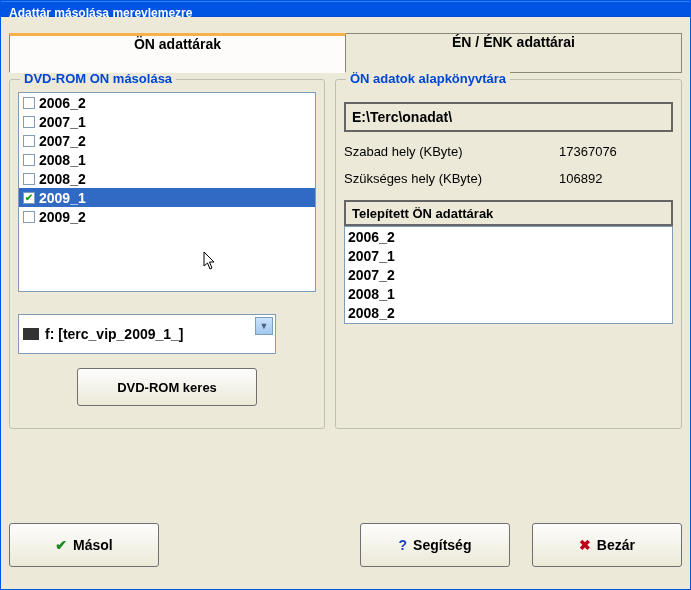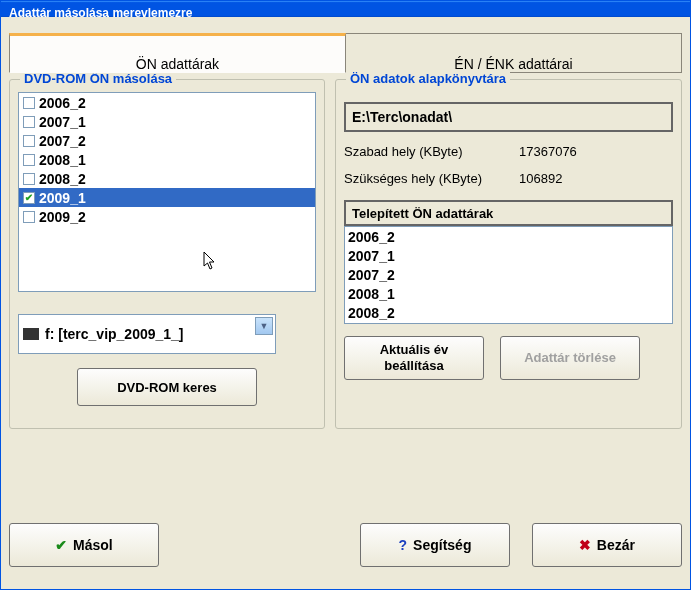--- a/index.html
+++ b/index.html
@@ -32,23 +32,23 @@
   .tabs {
     display: flex;
     height: 40px;
     margin-bottom: 6px;
   }
   .tab {
     flex: 1;
     border: 1px solid #8a867a;
     background: #ece9d8;
     font-size: 14px;
-    font-weight: normal;
-    display: flex;
-    align-items: flex-end;
+    font-weight: bold;
+    display: flex;
+    align-items: flex-start;
     justify-content: center;
     cursor: pointer;
     position: relative;
   }
   .tab.active {
     background: #fdfcfa;
     border-top: 3px solid #f5b14a;
     border-bottom-color: #fdfcfa;
     z-index: 2;
   }
@@ -181,20 +181,21 @@
     display: flex;
     align-items: center;
     padding: 4px 6px;
     font-size: 14px;
     font-weight: bold;
     margin-top: 12px;
   }
   .kv {
     display: flex;
     justify-content: flex-start;
+    gap: 40px;
     font-size: 13px;
     margin-top: 12px;
   }
   .kv .k { width: 175px; }
   .installed-title {
     border: 2px solid #656565;
     background: #ece9d8;
     height: 26px;
     display: flex;
     align-items: center;
@@ -331,28 +332,20 @@
 
         <div class="installed-title">Telepített ÖN adattárak</div>
         <div class="installed-list" id="installed-list">
             <div>2006_2</div>
             <div>2007_1</div>
             <div>2007_2</div>
             <div>2008_1</div>
             <div>2008_2</div>
           </div>
 
-        <div class="rb-buttons">
-          <button class="btn">
-            <span>Aktuális év beállítása</span>
-          </button>
-          <button class="btn disabled" disabled="">
-            <span>Adattár törlése</span>
-          </button>
-        </div>
       </div>
 
     </div>
 
     <div class="bottom">
       <button class="btn">
         <span class="ico green">✔</span>
         <span>Másol</span>
       </button>
       <div class="bottom-right">

